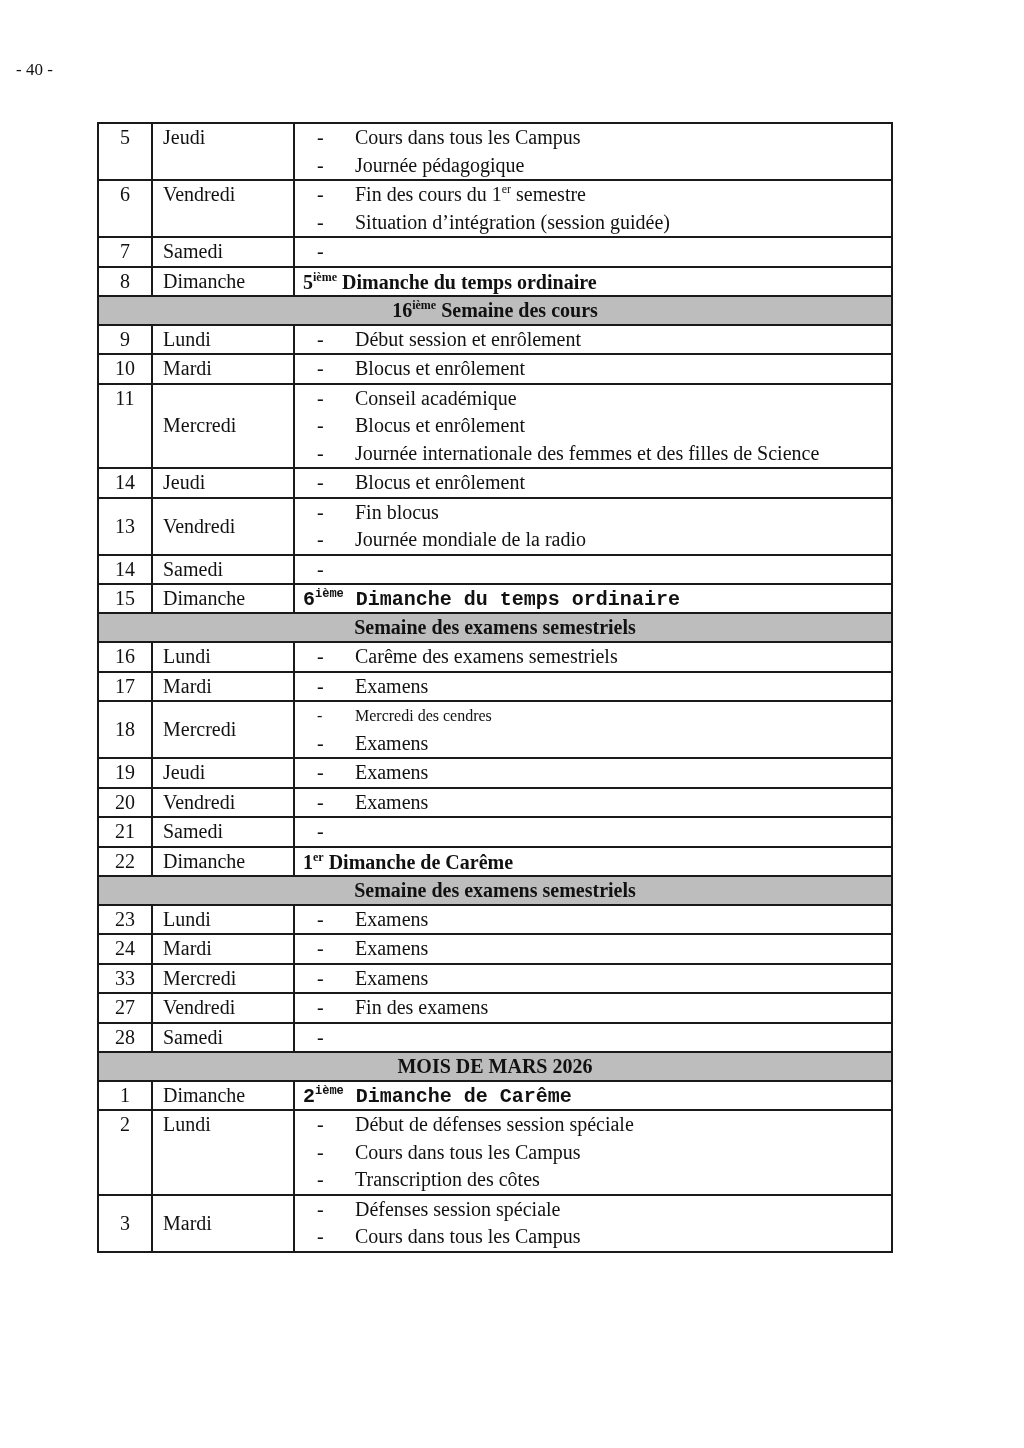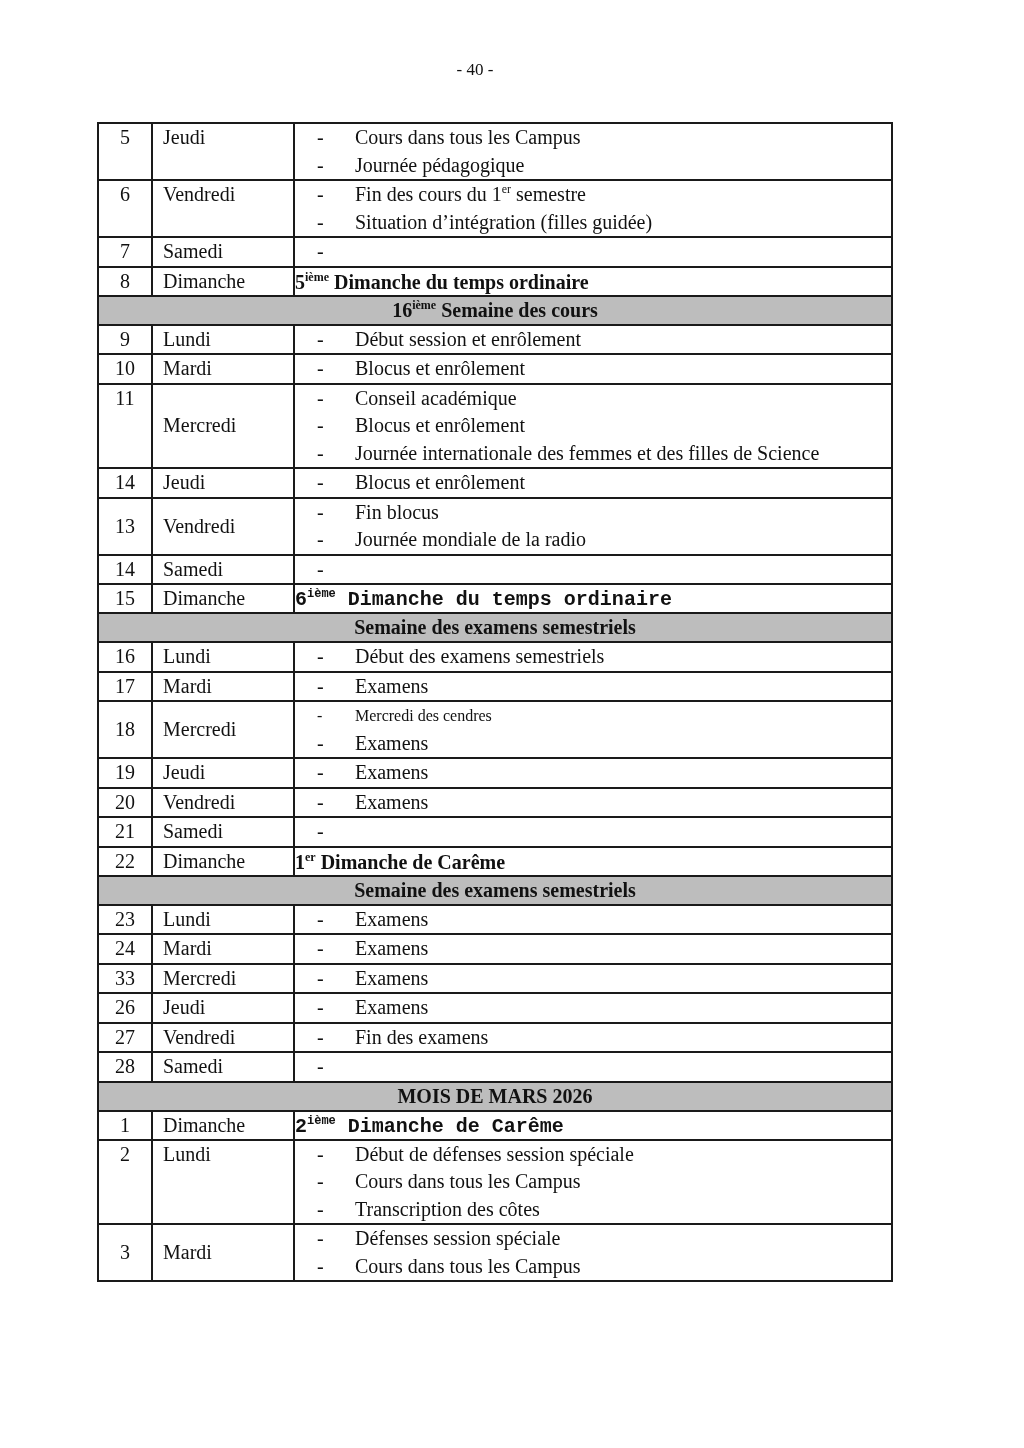--- a/index.html
+++ b/index.html
@@ -1,27 +1,27 @@
 <!DOCTYPE html>
 <html><head>
 <meta charset="utf-8">
 <style>
   html, body { margin: 0; padding: 0; background: #ffffff; }
   body { width: 1024px; height: 1448px; position: relative; font-family: "Liberation Serif", "DejaVu Serif", serif; color: #111; }
-  .page-number { position: absolute; top: 60px; left: 7px; width: 936px; text-align: center; font-size: 17px; }
+  .page-number { position: absolute; top: 60px; left: 16px; width: 936px; font-size: 17px; }
   table.cal { position: absolute; left: 97px; top: 122px; width: 796px; border-collapse: collapse; font-size: 20px; }
   table.cal td { border: 2px solid #1a1a1a; padding: 0; vertical-align: top; line-height: 27px; }
   td.num { width: 52px; text-align: center; }
   td.day { width: 130px; padding-left: 10px !important; }
   td.events { padding-left: 10px; }
   td.mid { vertical-align: middle !important; }
   .ev { display: flex; height: 27.5px; align-items: center; }
   .dash { width: 60px; padding-left: 22px; box-sizing: border-box; flex: none; }
   .ev-small { font-size: 16px; }
-  .sunday { font-weight: bold; padding-left: 0; display: block; height: 27px; line-height: 29px; }
+  .sunday { font-weight: bold; padding-left: 8px; display: block; height: 27px; line-height: 29px; }
   sup { font-size: 12px; line-height: 0; }
   tr.section td { background: #bdbdbd; text-align: center; font-weight: bold; height: 26px; line-height: 27px; margin-top: 32px; }
 </style>
 </head>
 <body>
 
 <div class="page-number">- 40 -</div>
 
 <table class="cal">
   <tbody id="cal-body">
@@ -42,21 +42,21 @@
       <tr>
         <td class="num">6</td>
         <td class="day">Vendredi</td>
         <td class="events" style="padding-left: 0px;">
           <div class="ev">
             <span class="dash">-</span>
             <span><span>Fin des cours du 1</span><sup>er</sup><span> semestre</span></span>
           </div>
           <div class="ev">
             <span class="dash">-</span>
-            <span>Situation d’intégration (filles guidée)</span>
+            <span>Situation d’intégration (session guidée)</span>
           </div>
         </td>
       </tr>
       <tr>
         <td class="num">7</td>
         <td class="day">Samedi</td>
         <td class="events" style="padding-left: 0px;">
           <div class="ev">
             <span class="dash">-</span>
             <span></span>
@@ -154,21 +154,21 @@
       </tr>
       <tr class="section">
         <td colspan="3"><span>Semaine des examens semestriels</span></td>
       </tr>
       <tr>
         <td class="num">16</td>
         <td class="day">Lundi</td>
         <td class="events" style="padding-left: 0px;">
           <div class="ev">
             <span class="dash">-</span>
-            <span>Début des examens semestriels</span>
+            <span>Carême des examens semestriels</span>
           </div>
         </td>
       </tr>
       <tr>
         <td class="num">17</td>
         <td class="day">Mardi</td>
         <td class="events" style="padding-left: 0px;">
           <div class="ev">
             <span class="dash">-</span>
             <span>Examens</span>
@@ -245,30 +245,20 @@
         <td class="events" style="padding-left: 0px;">
           <div class="ev">
             <span class="dash">-</span>
             <span>Examens</span>
           </div>
         </td>
       </tr>
       <tr>
         <td class="num">33</td>
         <td class="day">Mercredi</td>
-        <td class="events" style="padding-left: 0px;">
-          <div class="ev">
-            <span class="dash">-</span>
-            <span>Examens</span>
-          </div>
-        </td>
-      </tr>
-      <tr>
-        <td class="num">26</td>
-        <td class="day">Jeudi</td>
         <td class="events" style="padding-left: 0px;">
           <div class="ev">
             <span class="dash">-</span>
             <span>Examens</span>
           </div>
         </td>
       </tr>
       <tr>
         <td class="num">27</td>
         <td class="day">Vendredi</td>

